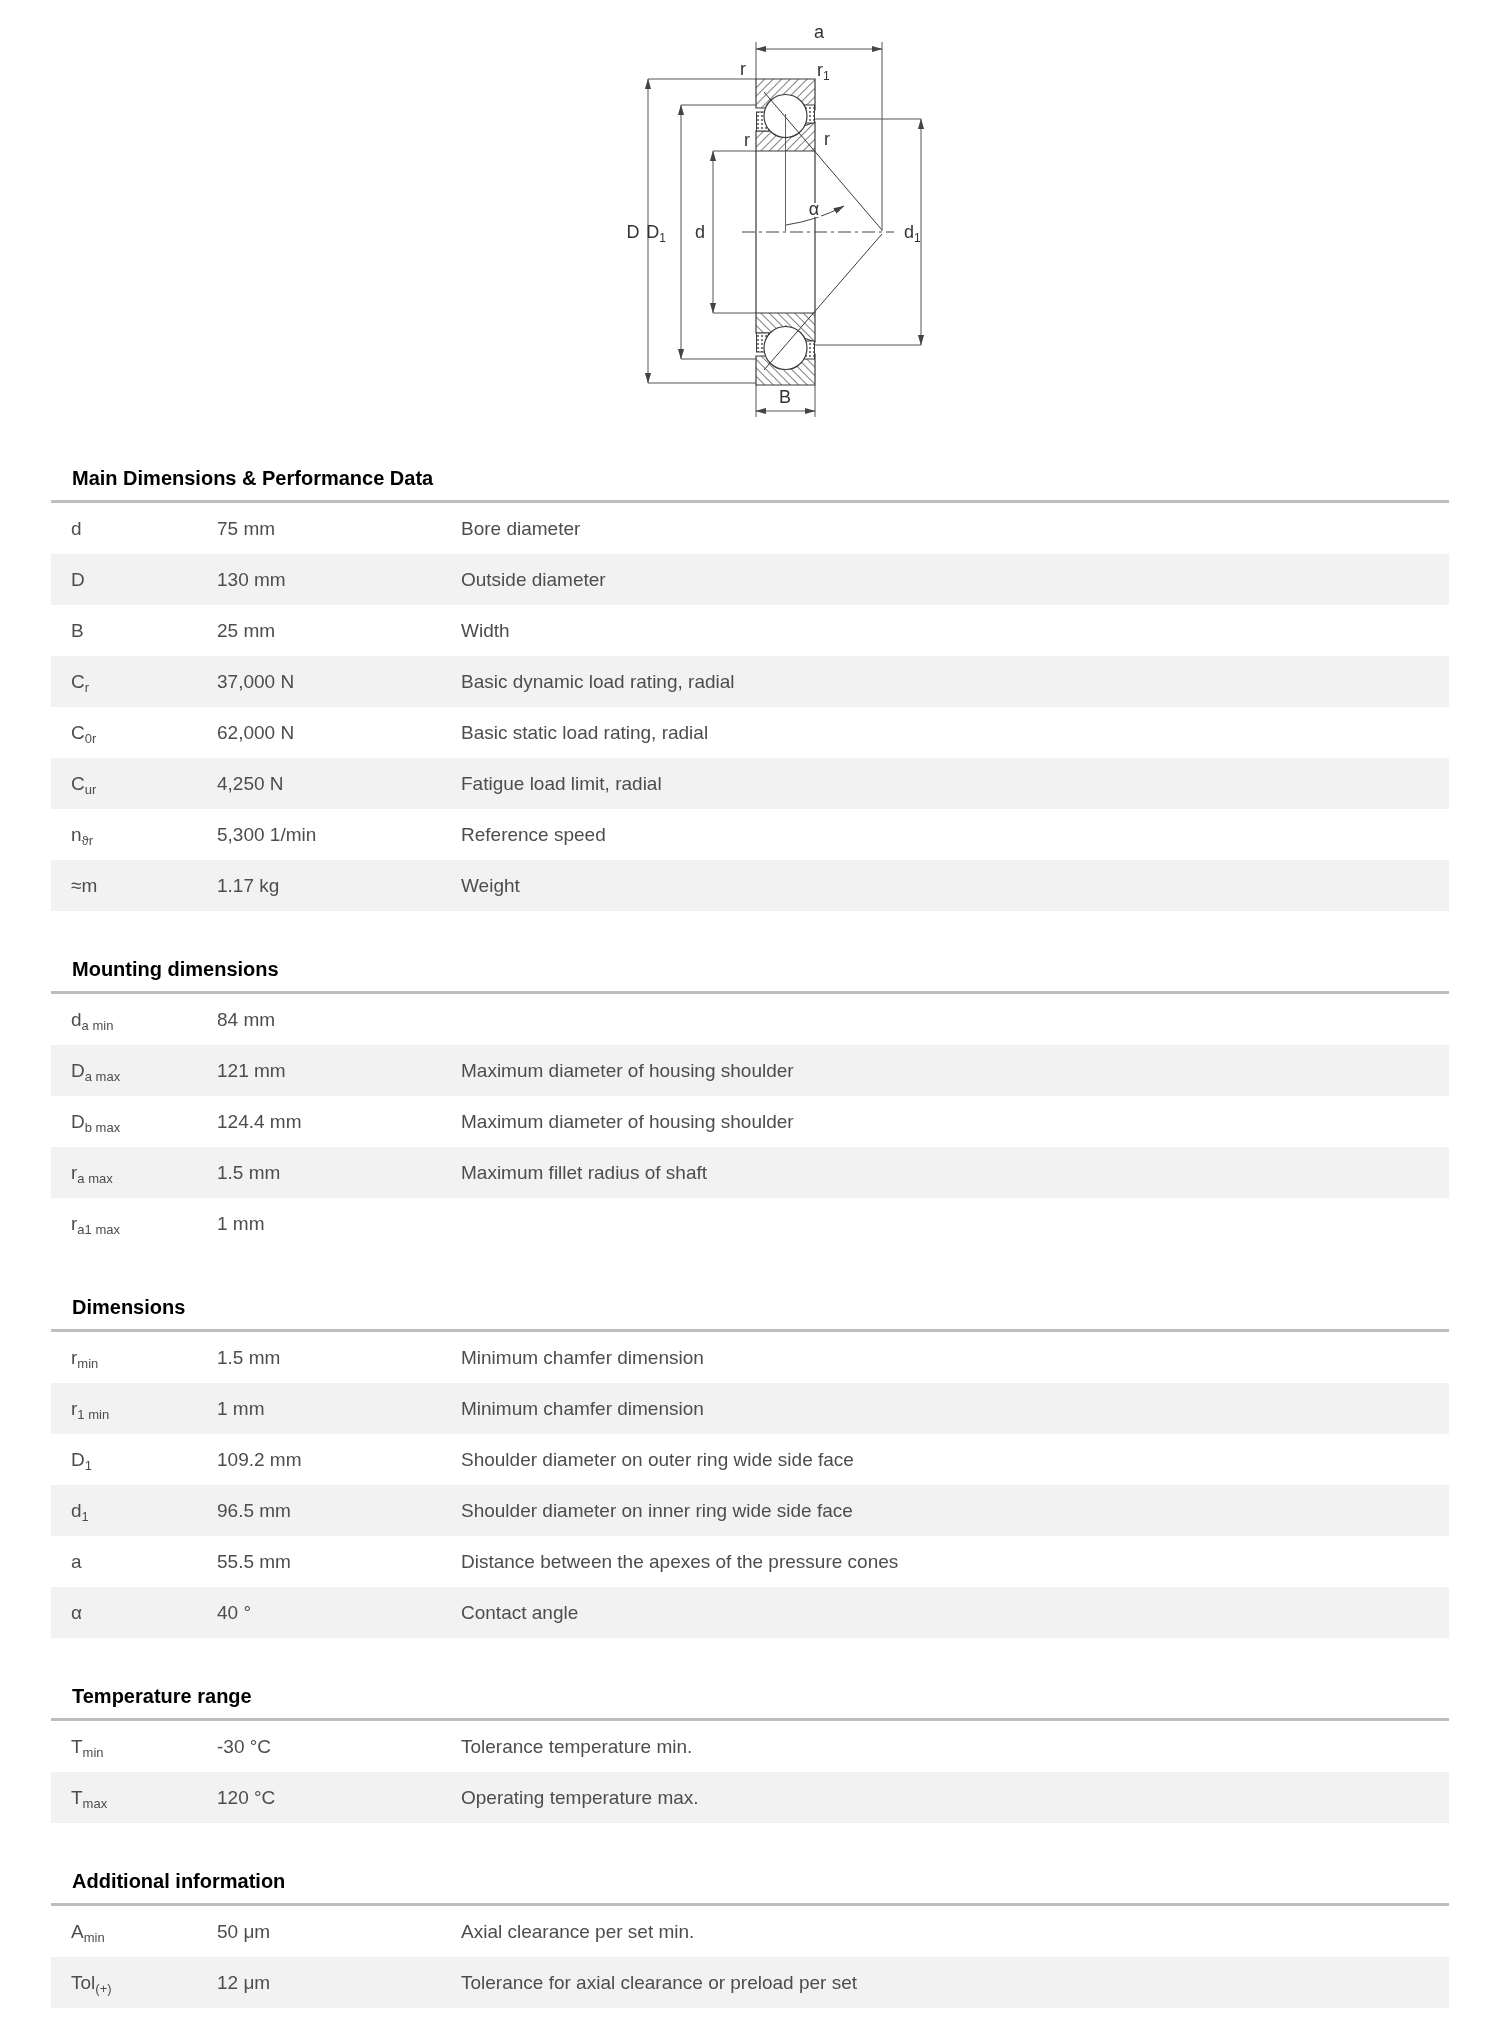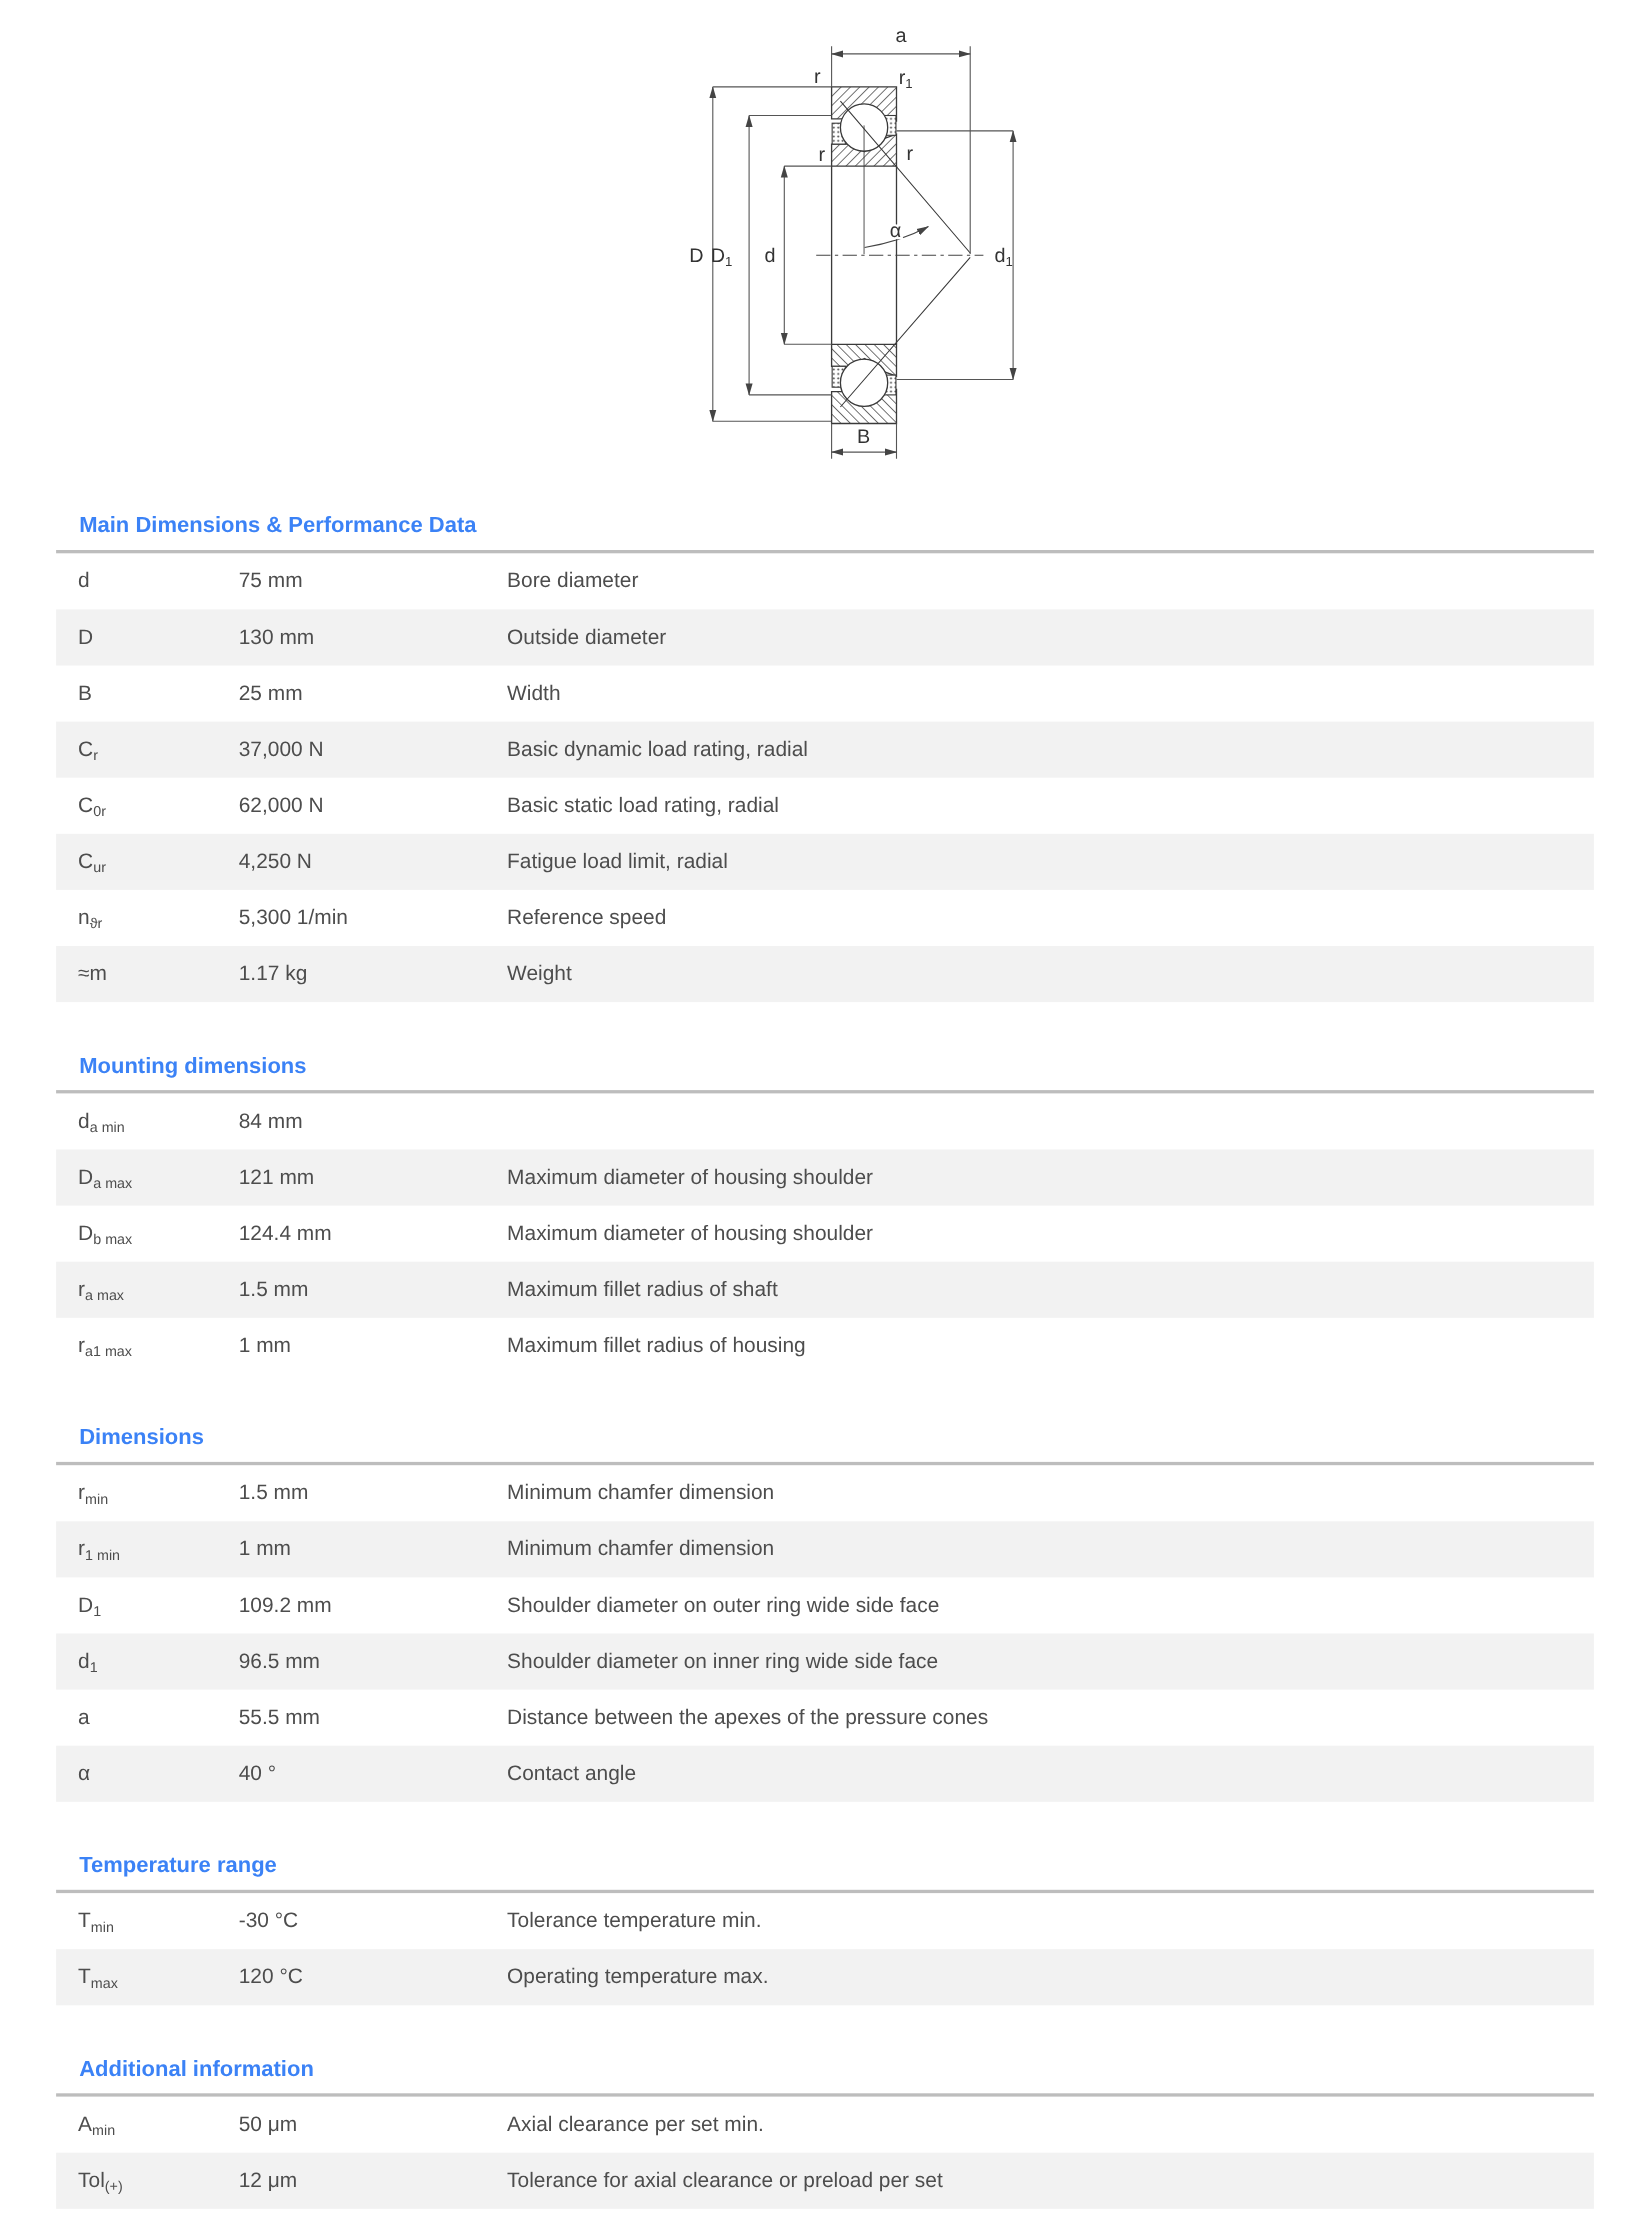--- a/index.html
+++ b/index.html
@@ -6,21 +6,21 @@
   body{
     width:1500px;height:2033px;background:#ffffff;overflow:hidden;
     font-family:"Liberation Sans","DejaVu Sans",sans-serif;color:#4d4d4d;
   }
   .diagram-wrap{position:relative;height:434px;}
   .diagram-wrap svg{position:absolute;left:556px;top:2px;}
   .content{margin:0 51px;}
   .section{margin-top:46px;}
   .section:first-of-type{margin-top:0;}
   .section h2{
-    font-size:20px;line-height:24px;font-weight:bold;color:#3b82f6;
+    font-size:20px;line-height:24px;font-weight:bold;color:#000000;
     margin:0 0 10px 0;padding-left:21px;
   }
   .rule{height:3px;background:#bdbdbd;}
   .rows{width:100%;}
   .row{
     height:51px;display:flex;align-items:center;padding-left:20px;
     font-size:19px;color:#4d4d4d;box-sizing:border-box;
   }
   .row:nth-child(even){background:#f2f2f2;}
   .c-sym{width:146px;flex:none;}
@@ -172,21 +172,20 @@
 
   <div class="row">
     <span class="c-sym"><span>r</span><span class="s">a max</span></span>
     <span class="c-val">1.5 mm</span>
     <span class="c-desc">Maximum fillet radius of shaft</span>
   </div>
 
   <div class="row">
     <span class="c-sym"><span>r</span><span class="s">a1 max</span></span>
     <span class="c-val">1 mm</span>
-    <span class="c-desc">Maximum fillet radius of housing</span>
   </div>
 </div>
   </section>
 
   <section class="section">
     <h2>Dimensions</h2>
     <div class="rule"></div>
     <div class="rows">
   <div class="row">
     <span class="c-sym"><span>r</span><span class="s">min</span></span>

